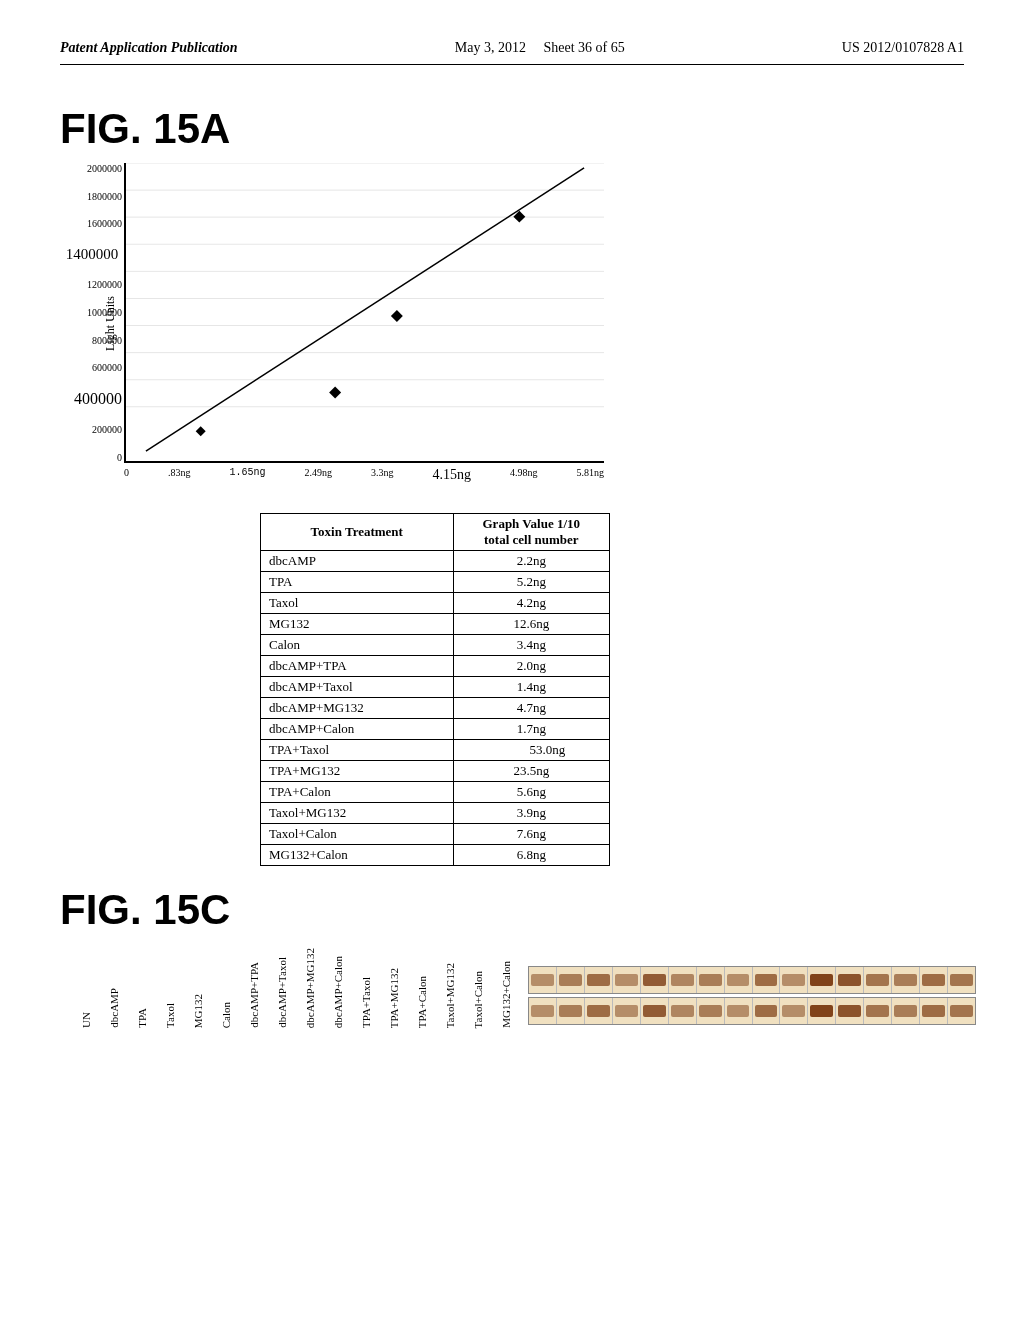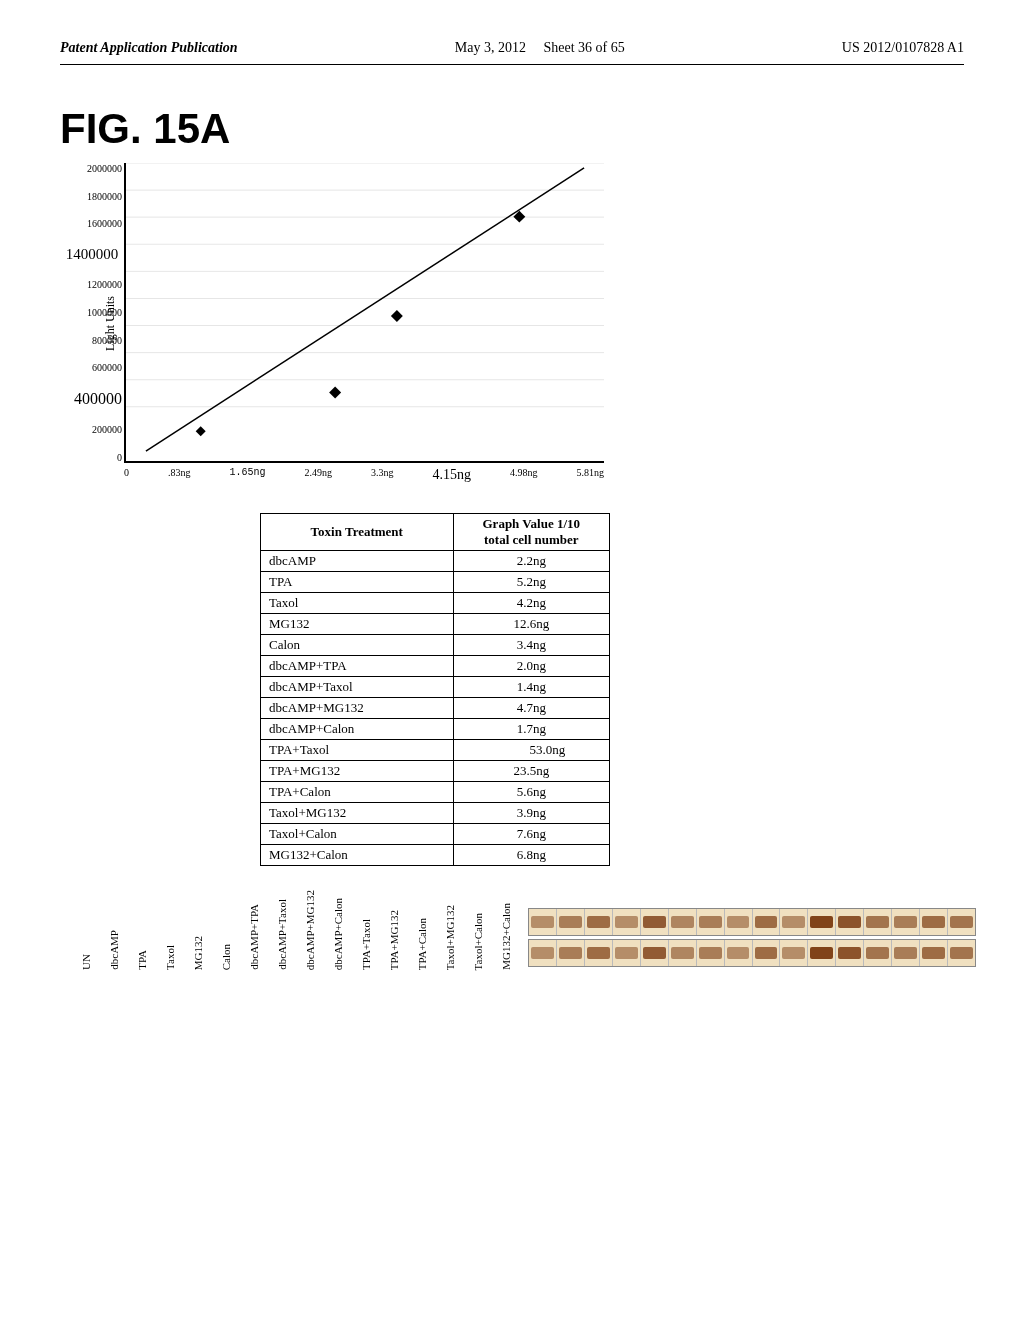--- a/index.html
+++ b/index.html
@@ -263,20 +263,21 @@
             <tr>
               <td>MG132+Calon</td>
               <td style="text-align: center;">6.8ng</td>
             </tr>
           </tbody>
       </table>
     </div>
   </div>
 
   <div style="margin-top:20px;">
+    <div class="fig-label">FIG. 15C</div>
 
     <div style="display:flex; align-items:flex-end; margin-top:10px; margin-left:20px;">
 
       <div id="lane-labels-container" style="display:flex; align-items:flex-end; gap:0;">
       <div style="writing-mode: vertical-rl; transform: rotate(180deg); font-size: 11px; width: 28px; text-align: left; padding-bottom: 4px; white-space: nowrap;">UN</div>
           <div style="writing-mode: vertical-rl; transform: rotate(180deg); font-size: 11px; width: 28px; text-align: left; padding-bottom: 4px; white-space: nowrap;">dbcAMP</div>
           <div style="writing-mode: vertical-rl; transform: rotate(180deg); font-size: 11px; width: 28px; text-align: left; padding-bottom: 4px; white-space: nowrap;">TPA</div>
           <div style="writing-mode: vertical-rl; transform: rotate(180deg); font-size: 11px; width: 28px; text-align: left; padding-bottom: 4px; white-space: nowrap;">Taxol</div>
           <div style="writing-mode: vertical-rl; transform: rotate(180deg); font-size: 11px; width: 28px; text-align: left; padding-bottom: 4px; white-space: nowrap;">MG132</div>
           <div style="writing-mode: vertical-rl; transform: rotate(180deg); font-size: 11px; width: 28px; text-align: left; padding-bottom: 4px; white-space: nowrap;">Calon</div>

